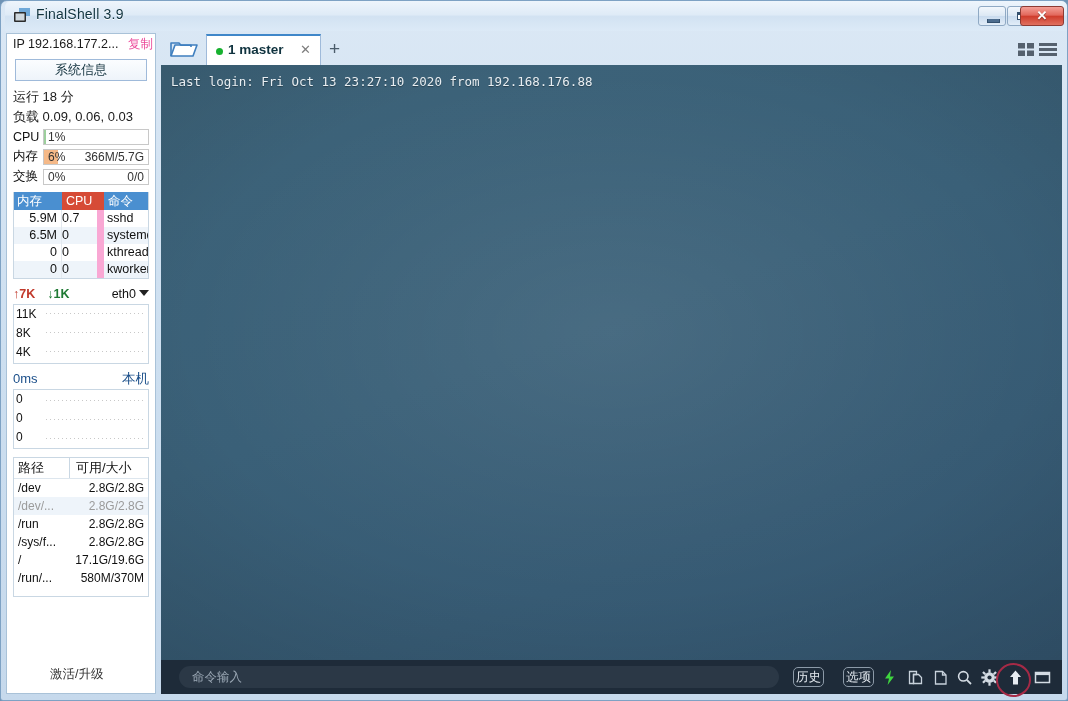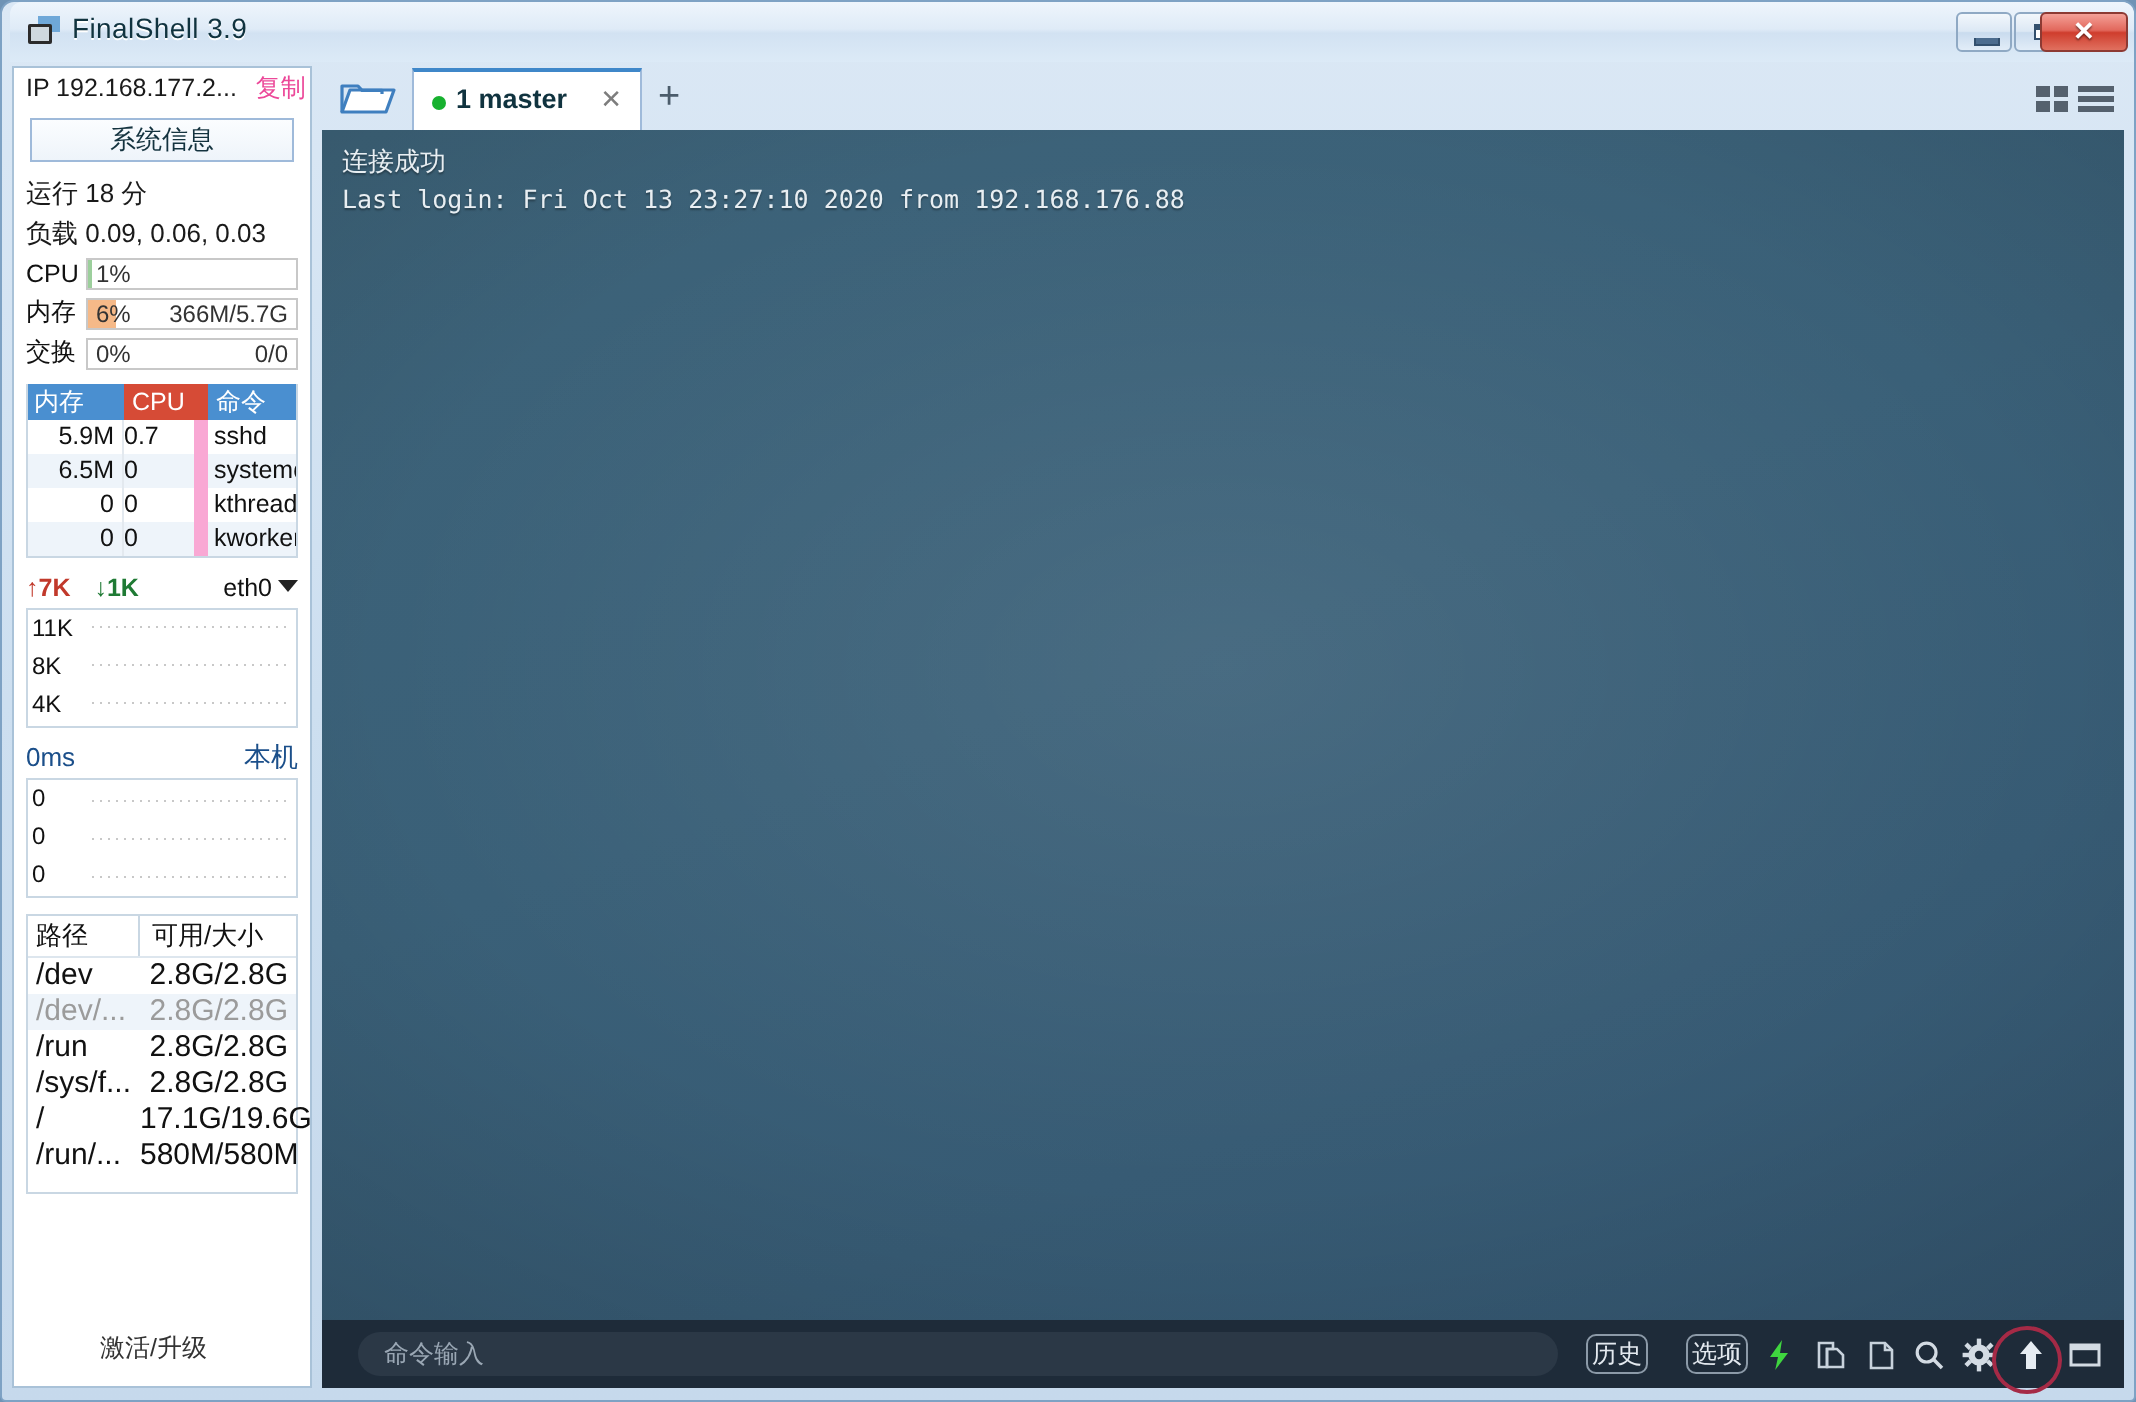--- a/index.html
+++ b/index.html
@@ -114,21 +114,21 @@
 
   #ping-head{display:flex;align-items:center;height:19px;margin:5px 6px 0 6px;font-size:13px;}
   #ping-ms{color:#1b4f8a;}
   #ping-host{margin-left:auto;color:#1b4f8a;font-size:13.5px;}
 
   
   #disk{margin:8px 6px 0 6px;border:1px solid #c9d7e3;background:#fff;height:140px;box-sizing:border-box;}
   #disk-head{display:flex;height:20px;line-height:20px;font-size:13px;color:#111;border-bottom:1px solid #dde6ee;}
   #disk-head .d-path{flex:0 0 56px;padding-left:4px;box-sizing:border-box;border-right:1px solid #c9d7e3;}
   #disk-head .d-size{flex:1;padding-left:6px;box-sizing:border-box;}
-  .disk-row{display:flex;height:18px;line-height:18px;font-size:15px;color:#111;}
+  .disk-row{display:flex;height:18px;line-height:18px;font-size:12px;color:#111;}
   .disk-row.alt{background:#eef4fa;color:#9b9b9b;}
   .disk-row .d-path{flex:0 0 56px;padding-left:4px;box-sizing:border-box;overflow:hidden;white-space:nowrap;}
   .disk-row .d-size{flex:1;text-align:right;padding-right:4px;box-sizing:border-box;}
 
   #activate{position:absolute;left:0;right:0;bottom:10px;text-align:left;font-size:12.5px;color:#333;cursor:pointer;padding-left:43px;}
 
   
   #tabbar{position:absolute;left:160px;top:33px;right:5px;height:31px;}
   #folder-btn{position:absolute;left:5px;top:3px;width:36px;height:25px;cursor:pointer;}
   #tab-master{
@@ -477,21 +477,21 @@
           <div class="disk-row">
             <span class="d-path">/sys/f...</span>
             <span class="d-size">2.8G/2.8G</span>
           </div>
           <div class="disk-row">
             <span class="d-path">/</span>
             <span class="d-size">17.1G/19.6G</span>
           </div>
           <div class="disk-row">
             <span class="d-path">/run/...</span>
-            <span class="d-size">580M/580M</span>
+            <span class="d-size">580M/370M</span>
           </div>
         </div>
     </div>
 
     <div id="activate">激活/升级</div>
   </div>
 
   <div id="tabbar">
     <span id="folder-btn">
       <svg width="36" height="25" viewBox="0 0 36 25">
@@ -516,21 +516,20 @@
     <span id="view-list">
       <svg width="18" height="15" viewBox="0 0 18 15">
         <rect x="0" y="1" width="18" height="3" fill="#55616e"></rect>
         <rect x="0" y="6" width="18" height="3" fill="#55616e"></rect>
         <rect x="0" y="11" width="18" height="3" fill="#55616e"></rect>
       </svg>
     </span>
   </div>
 
   <div id="terminal">
-      <div class="tline cn">连接成功</div>
       <div class="tline">Last login: Fri Oct 13 23:27:10 2020 from 192.168.176.88</div>
     </div>
 
   <div id="bottombar">
     <div id="cmd-input">命令输入</div>
 
     <div class="pillbtn" id="btn-history">历史</div>
     <div class="pillbtn" id="btn-options">选项</div>
 
     <span class="ticon" id="ic-bolt">

